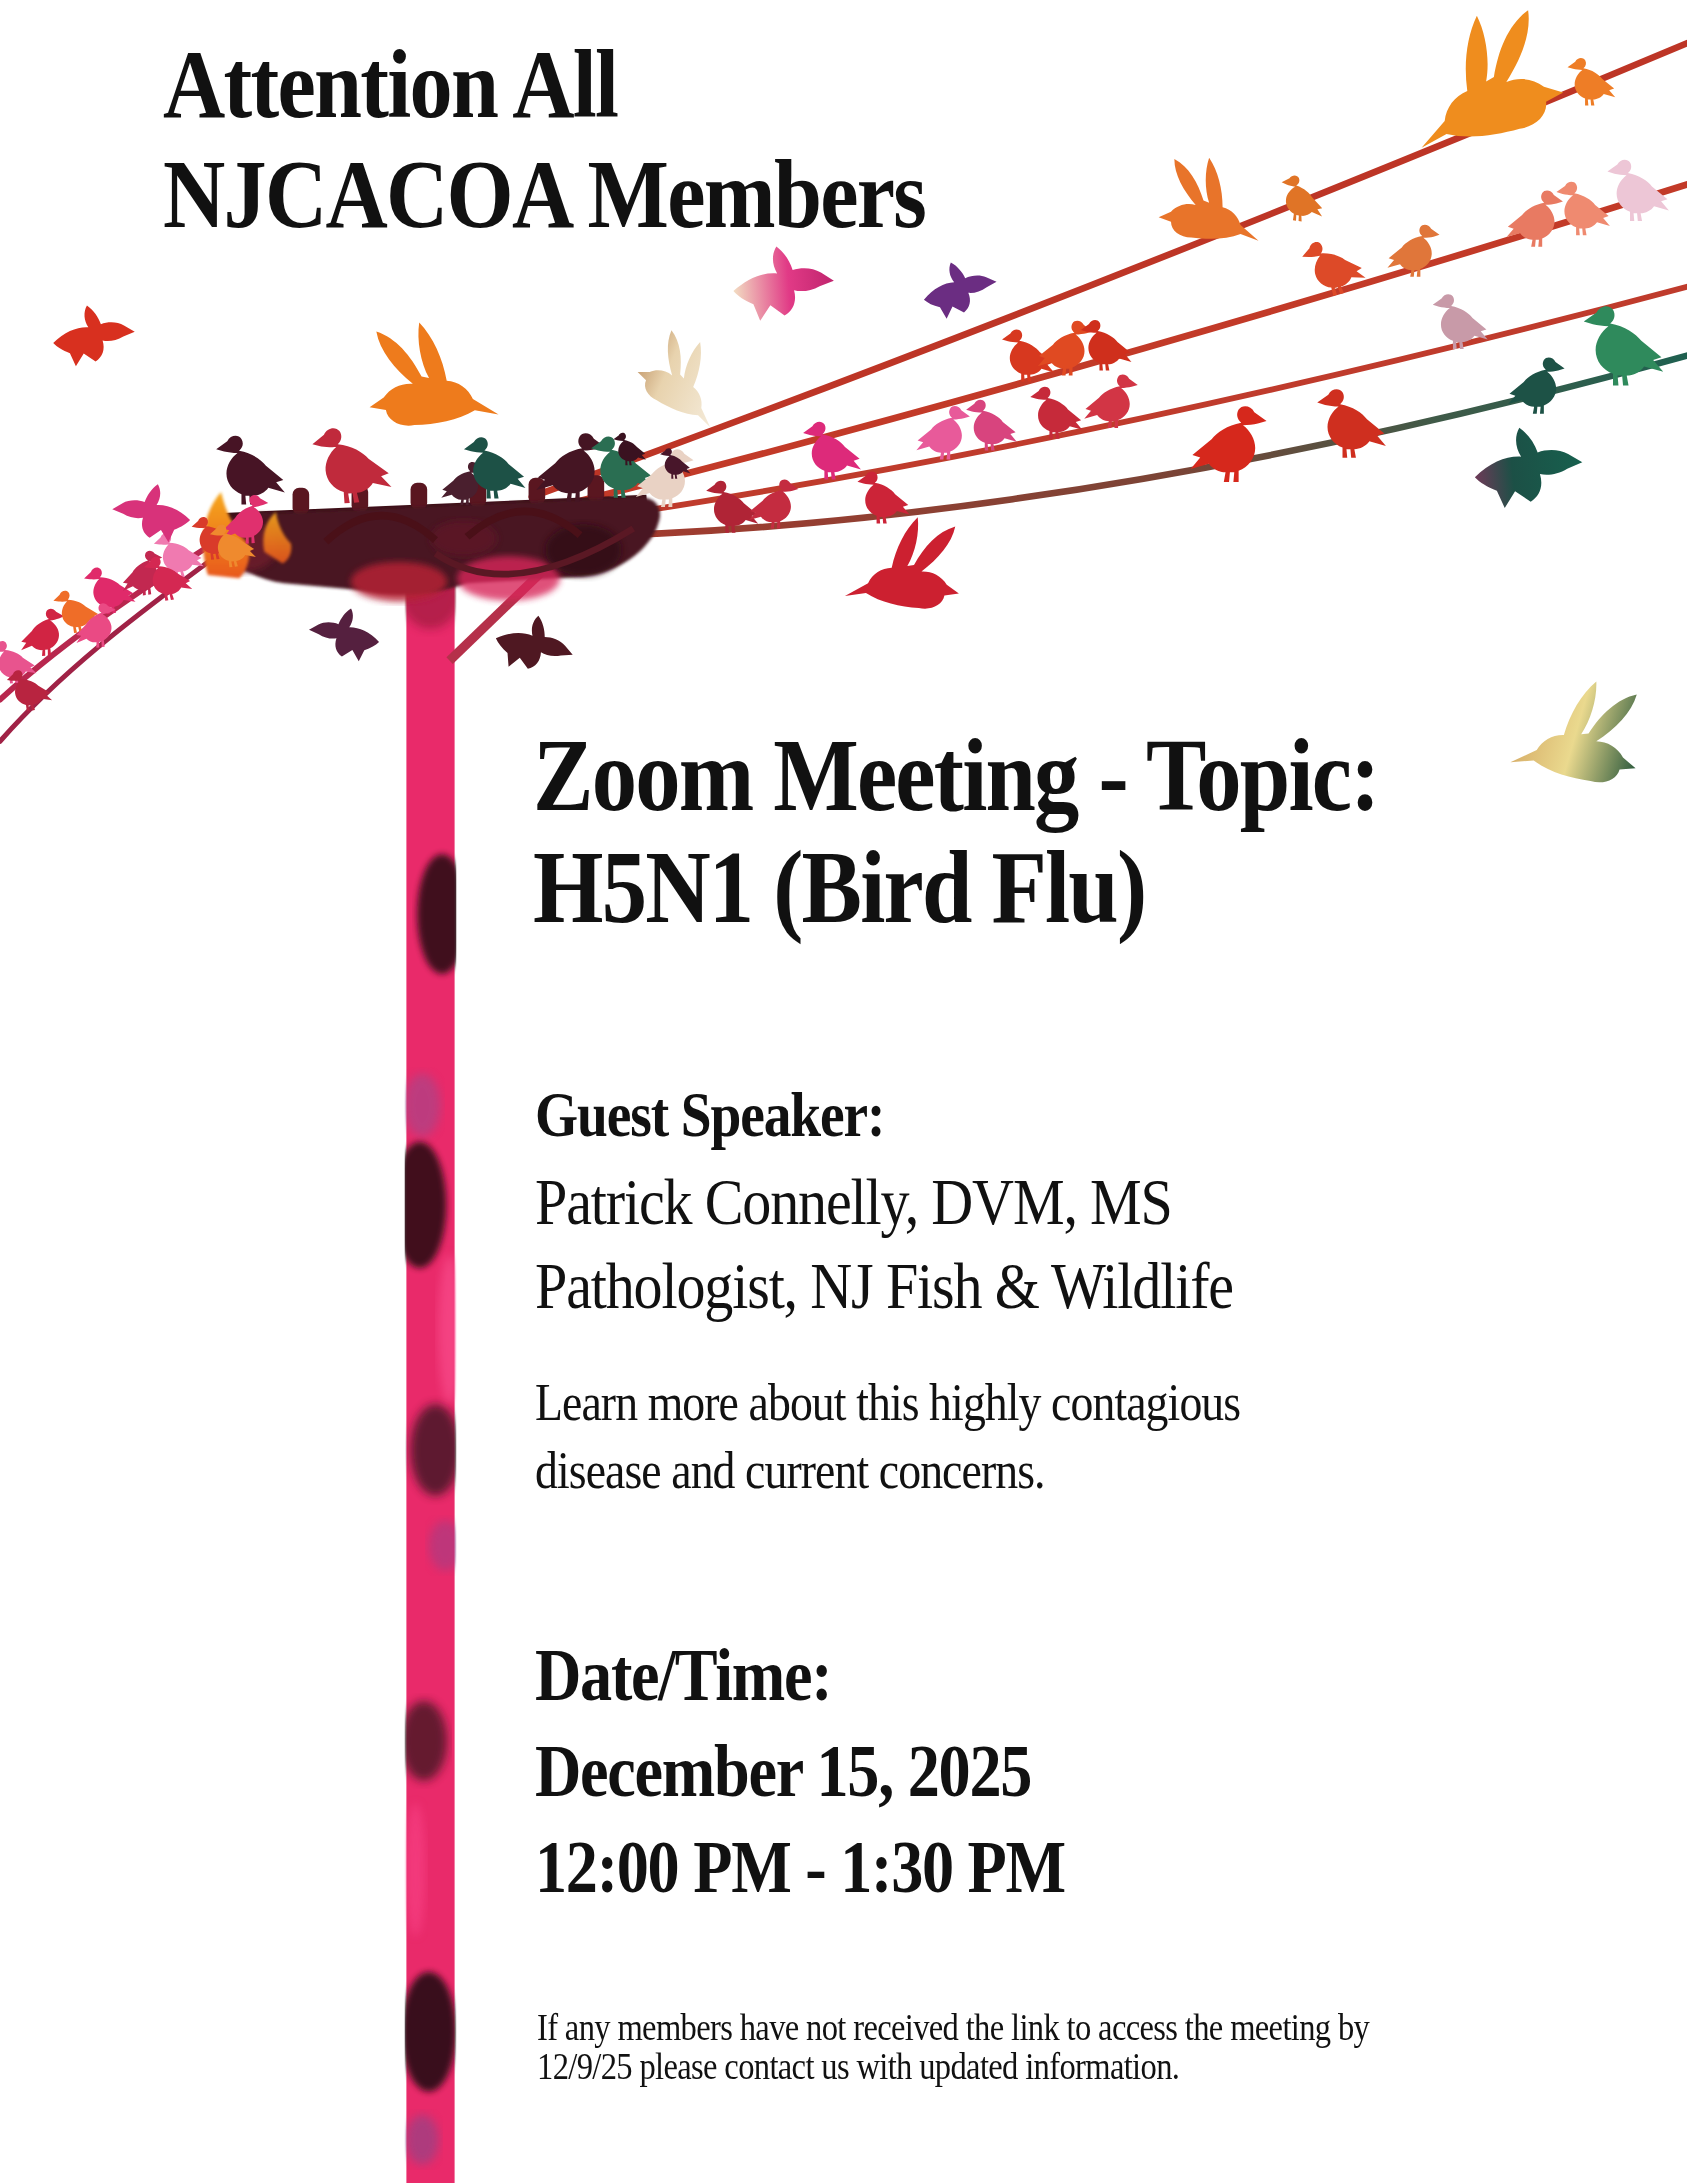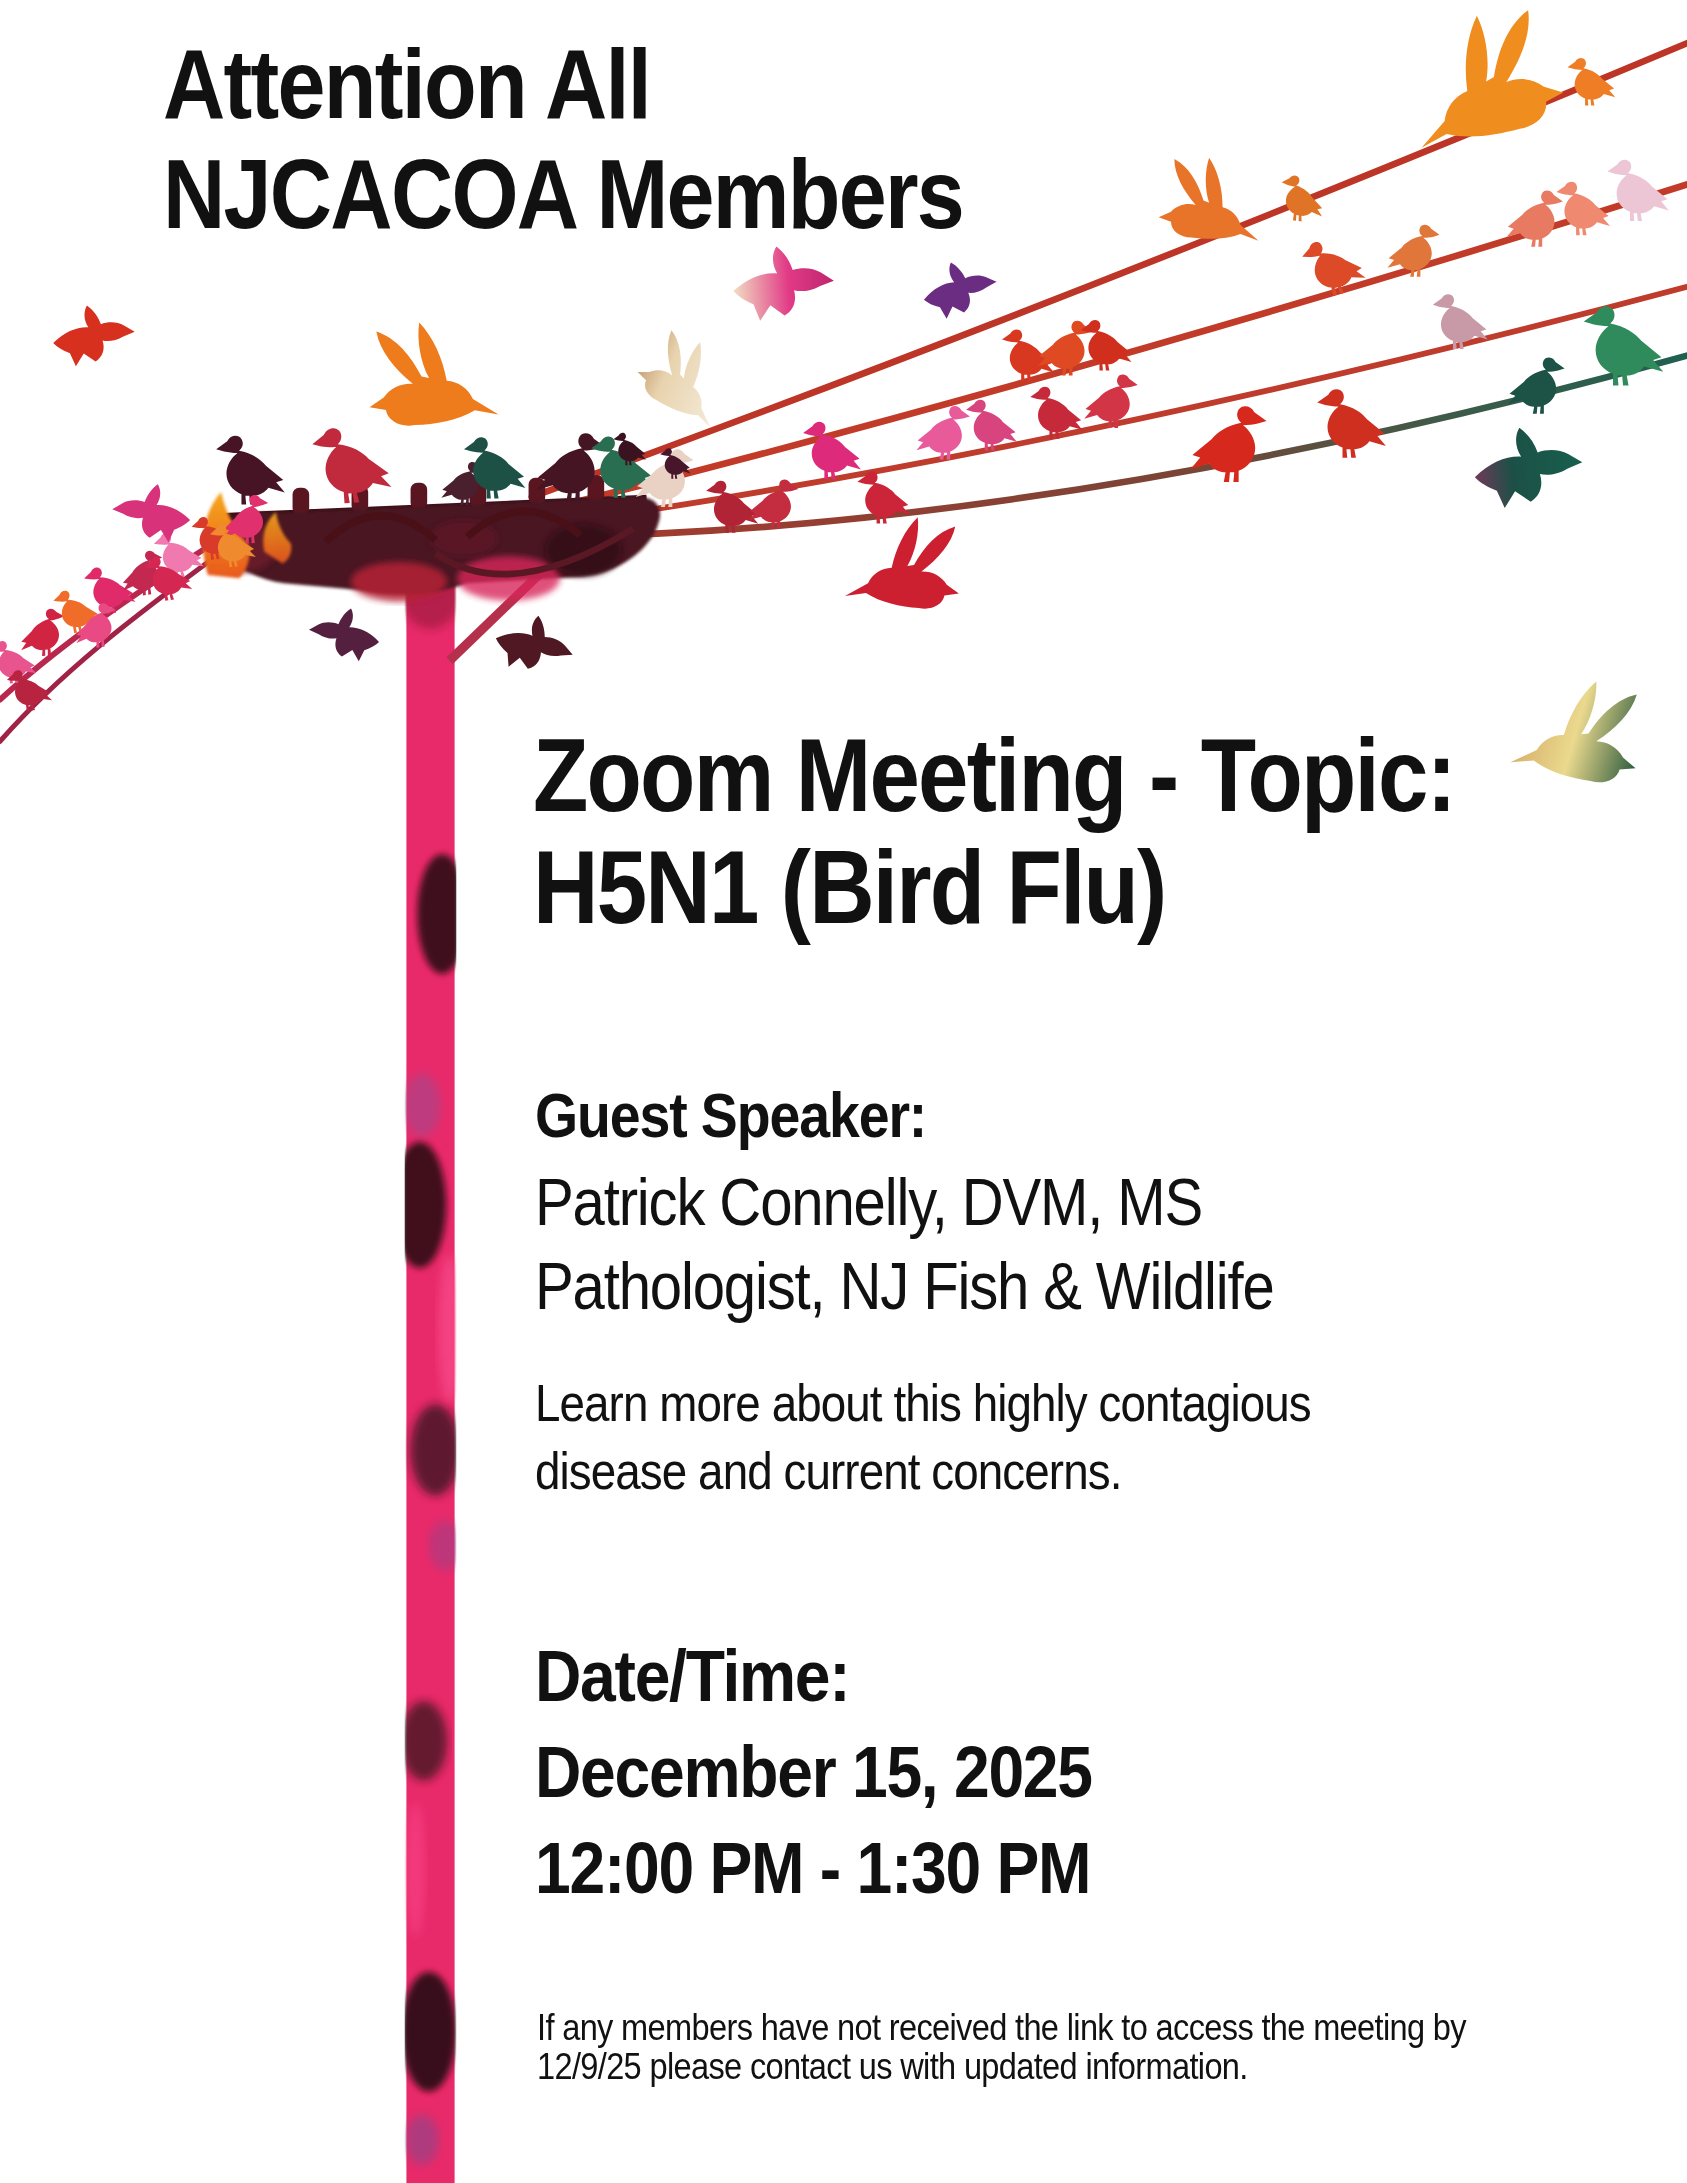--- a/index.html
+++ b/index.html
@@ -1,17 +1,17 @@
 <!DOCTYPE html>
 <html style="font-size:13.3px"><head>
 <meta charset="utf-8">
 <style>
   html,body{margin:0;padding:0;background:#888;}
   .page{position:relative;width:1687px;height:2183px;background:#ffffff;overflow:hidden;
-        font-family:Liberation Sans, sans-serif;}
+        font-family:Liberation Serif, serif;}
   .art{position:absolute;left:0;top:0;width:1687px;height:2183px;}
   .txt{position:absolute;white-space:nowrap;color:#111111;letter-spacing:-0.02em;
        transform:scaleX(0.88);transform-origin:0 0;line-height:1;}
   .h1{font-size:98px;font-weight:700;}
   .h2{font-size:103px;font-weight:700;}
   .sb{font-size:63px;font-weight:700;}
   .sr{font-size:66px;font-weight:400;}
   .lm{font-size:52px;font-weight:400;}
   .dt{font-size:73px;font-weight:700;}
   .ft{font-size:37px;font-weight:400;}

